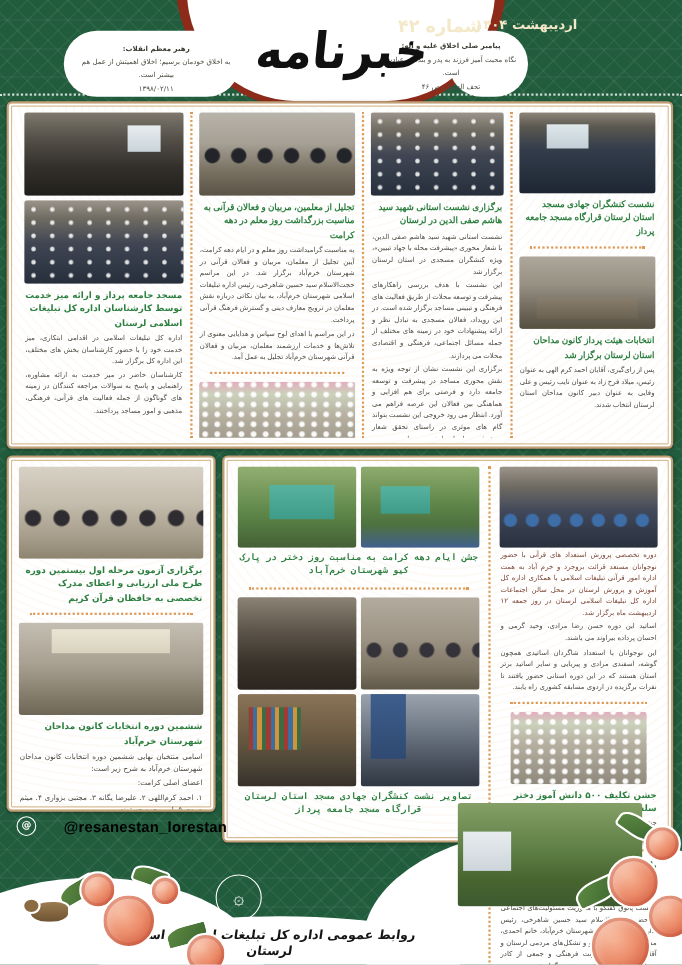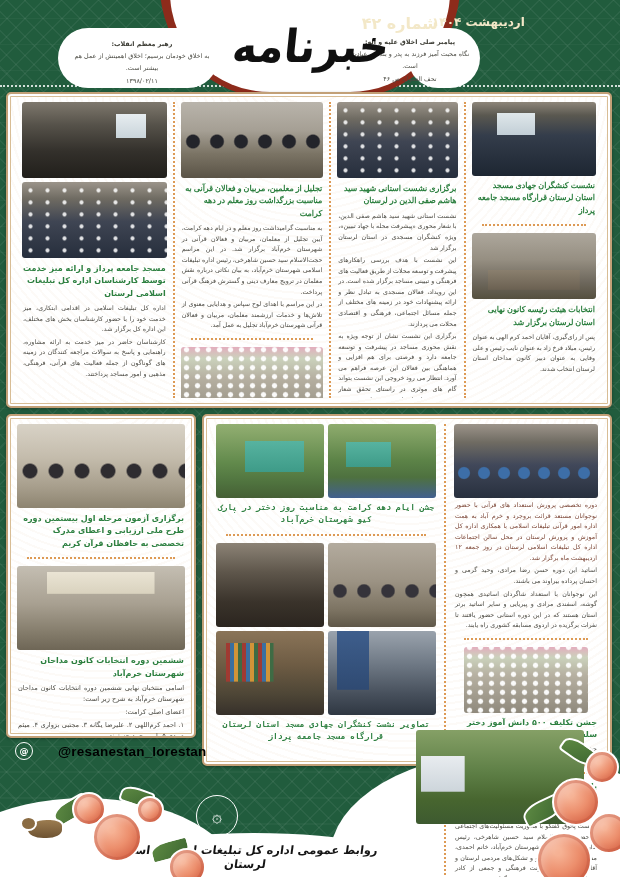--- a/index.html
+++ b/index.html
@@ -158,21 +158,21 @@
   </div>
 
   <section class="box top-box">
     <div class="top-grid">
 
       <div class="tcol">
         <div class="ph ph-screenhall"></div>
         <div class="cap">نشست کنشگران جهادی مسجد استان لرستان قرارگاه مسجد جامعه پرداز</div>
         <hr class="dothr">
         <div class="ph ph-meetingroom"></div>
-        <div class="hl">انتخابات هیئت رئیسه کانون نهایی استان لرستان برگزار شد</div>
+        <div class="hl">انتخابات هیئت پرداز کانون مداحان استان لرستان برگزار شد</div>
         <p class="bd">پس از رای‌گیری، آقایان احمد کرم الهی به عنوان رئیس، میلاد فرخ زاد به عنوان نایب رئیس و علی وفایی به عنوان دبیر کانون مداحان استان لرستان انتخاب شدند.</p>
       </div>
 
       <div class="tcol">
         <div class="ph ph-clergyhall"></div>
         <div class="hl">برگزاری نشست استانی شهید سید هاشم صفی الدین در لرستان</div>
         <p class="bd">نشست استانی شهید سید هاشم صفی الدین، با شعار محوری «پیشرفت محله با جهاد تبیین»، ویژه کنشگران مسجدی در استان لرستان برگزار شد</p>
         <p class="bd">این نشست با هدف بررسی راهکارهای پیشرفت و توسعه محلات از طریق فعالیت های فرهنگی و تبیینی مساجد برگزار شده است. در این رویداد، فعالان مسجدی به تبادل نظر و ارائه پیشنهادات خود در زمینه های مختلف از جمله مسائل اجتماعی، فرهنگی و اقتصادی محلات می پردازند.</p>
         <p class="bd">برگزاری این نشست نشان از توجه ویژه به نقش محوری مساجد در پیشرفت و توسعه جامعه دارد و فرصتی برای هم افزایی و هماهنگی بین فعالان این عرصه فراهم می آورد. انتظار می رود خروجی این نشست بتواند گام های موثری در راستای تحقق شعار «پیشرفت محله با جهاد تبیین» بردارد.</p>
       </div>

